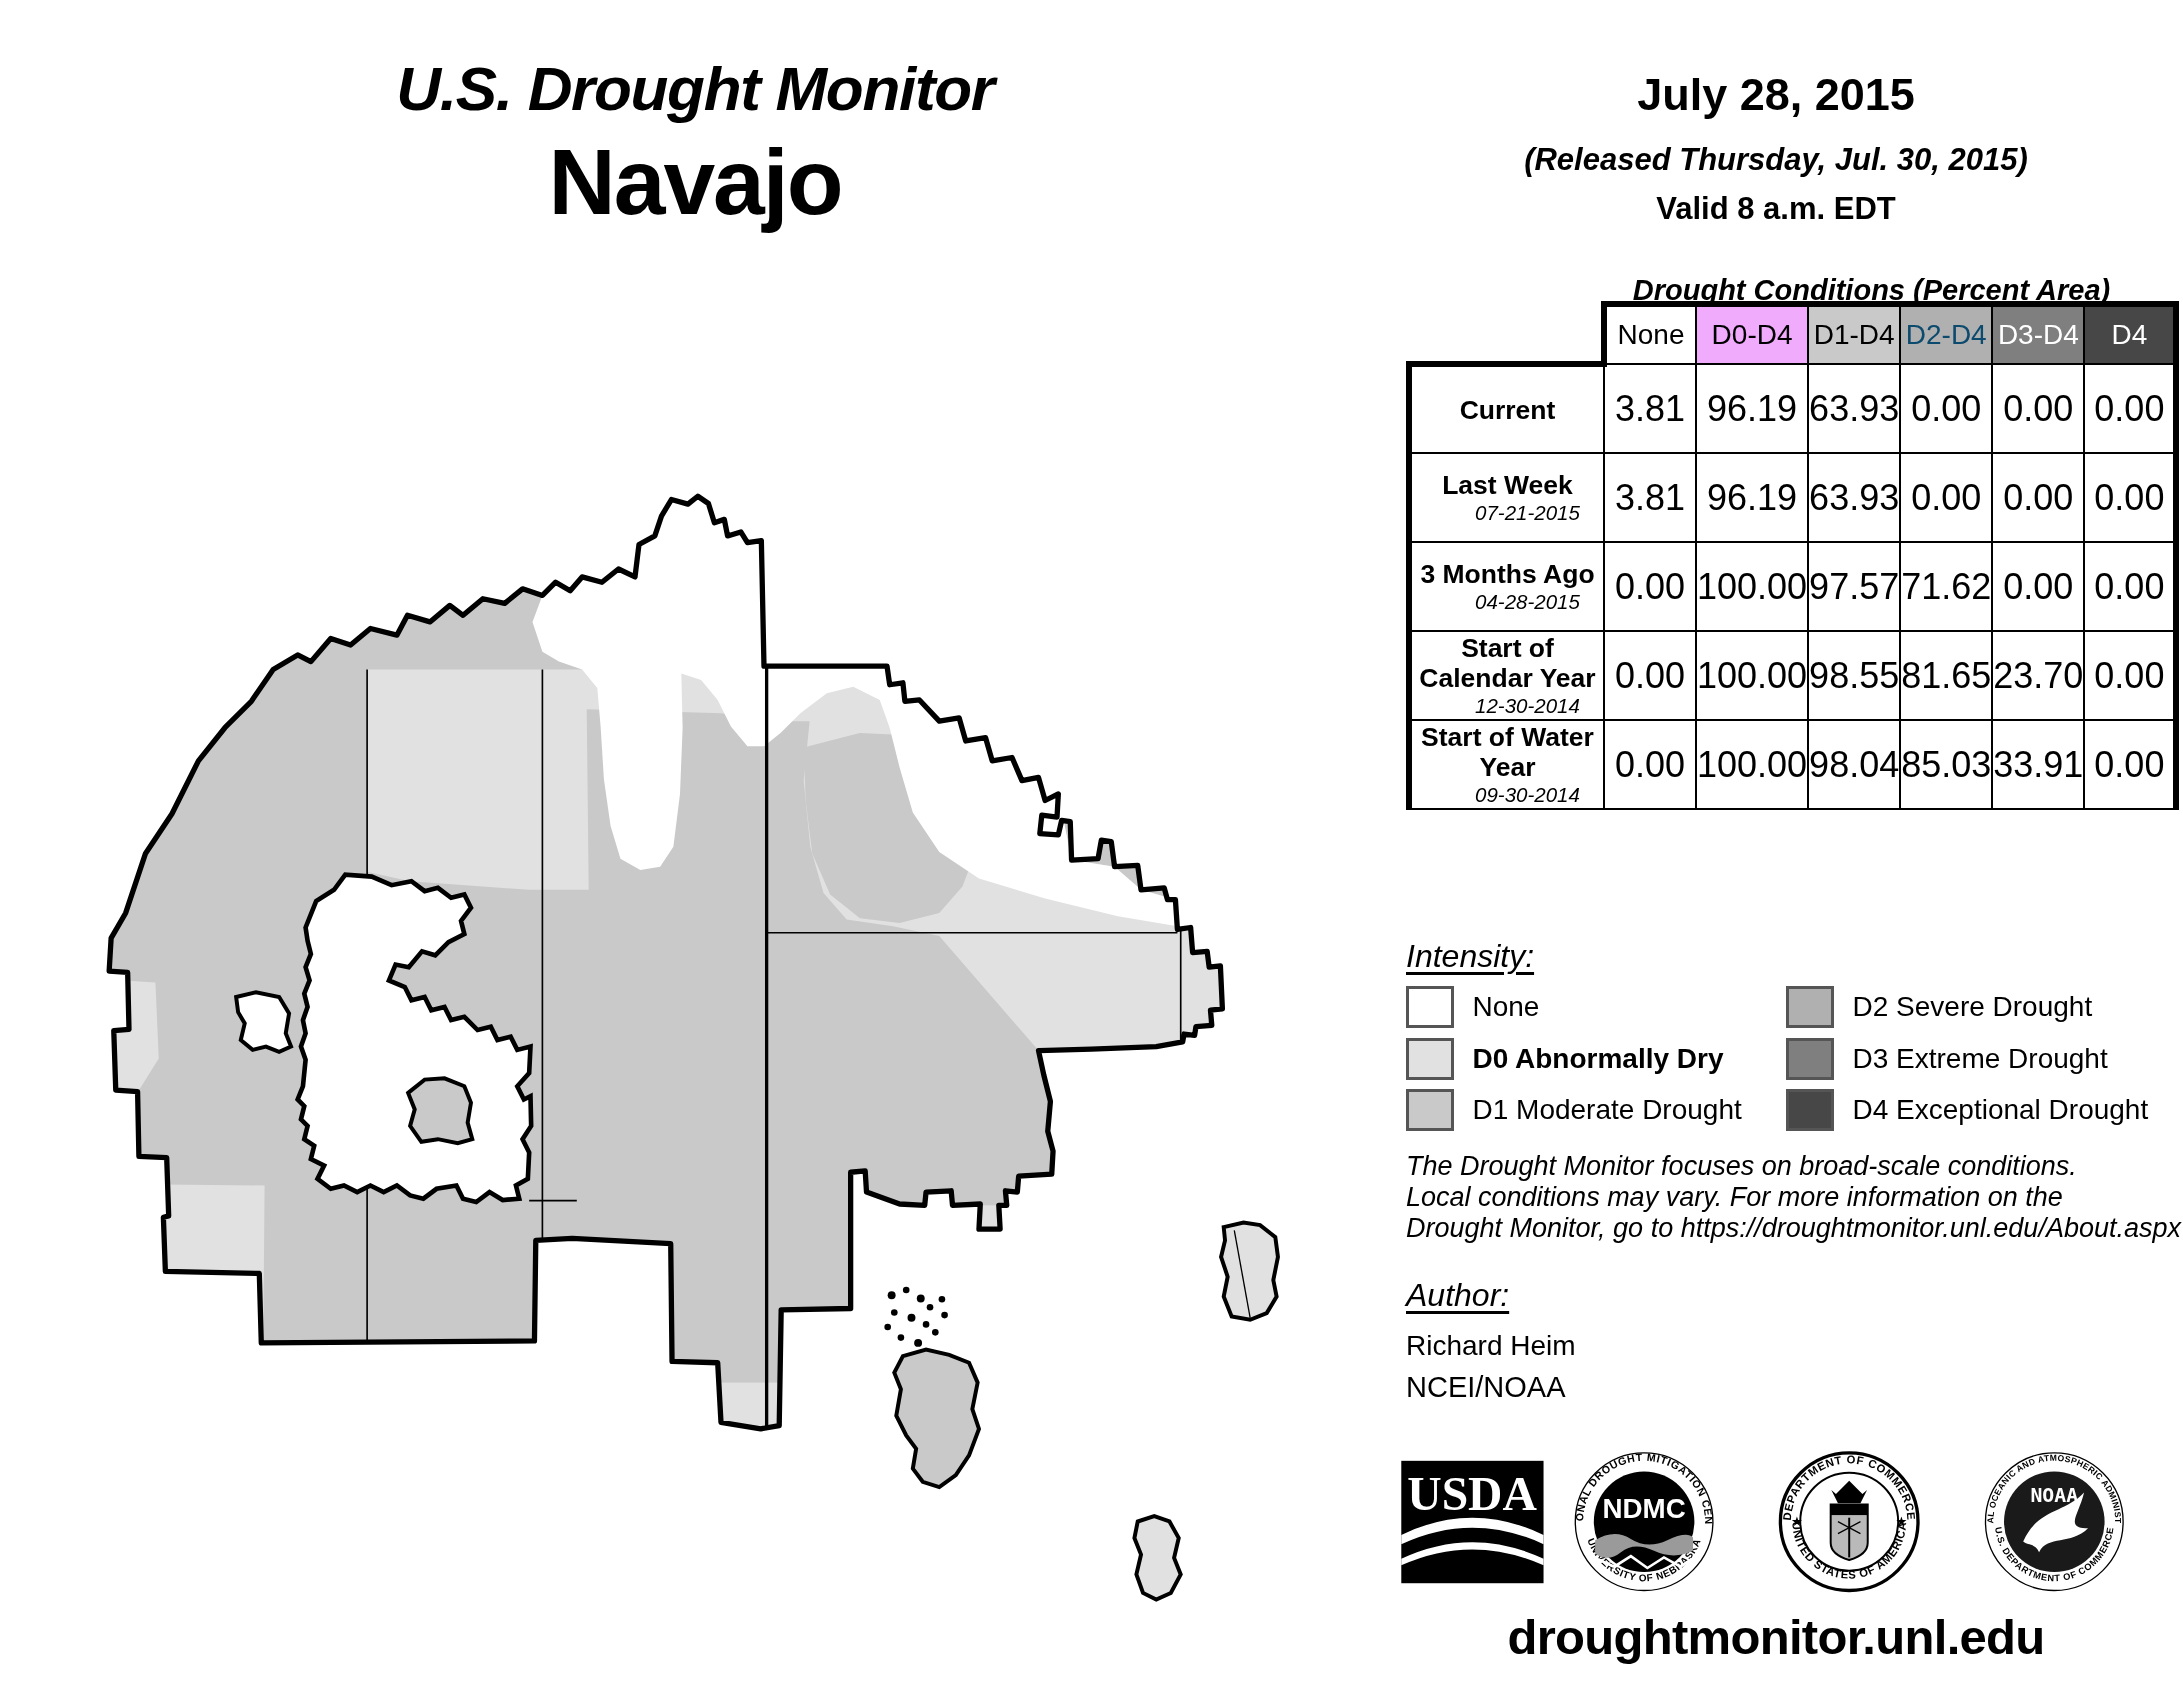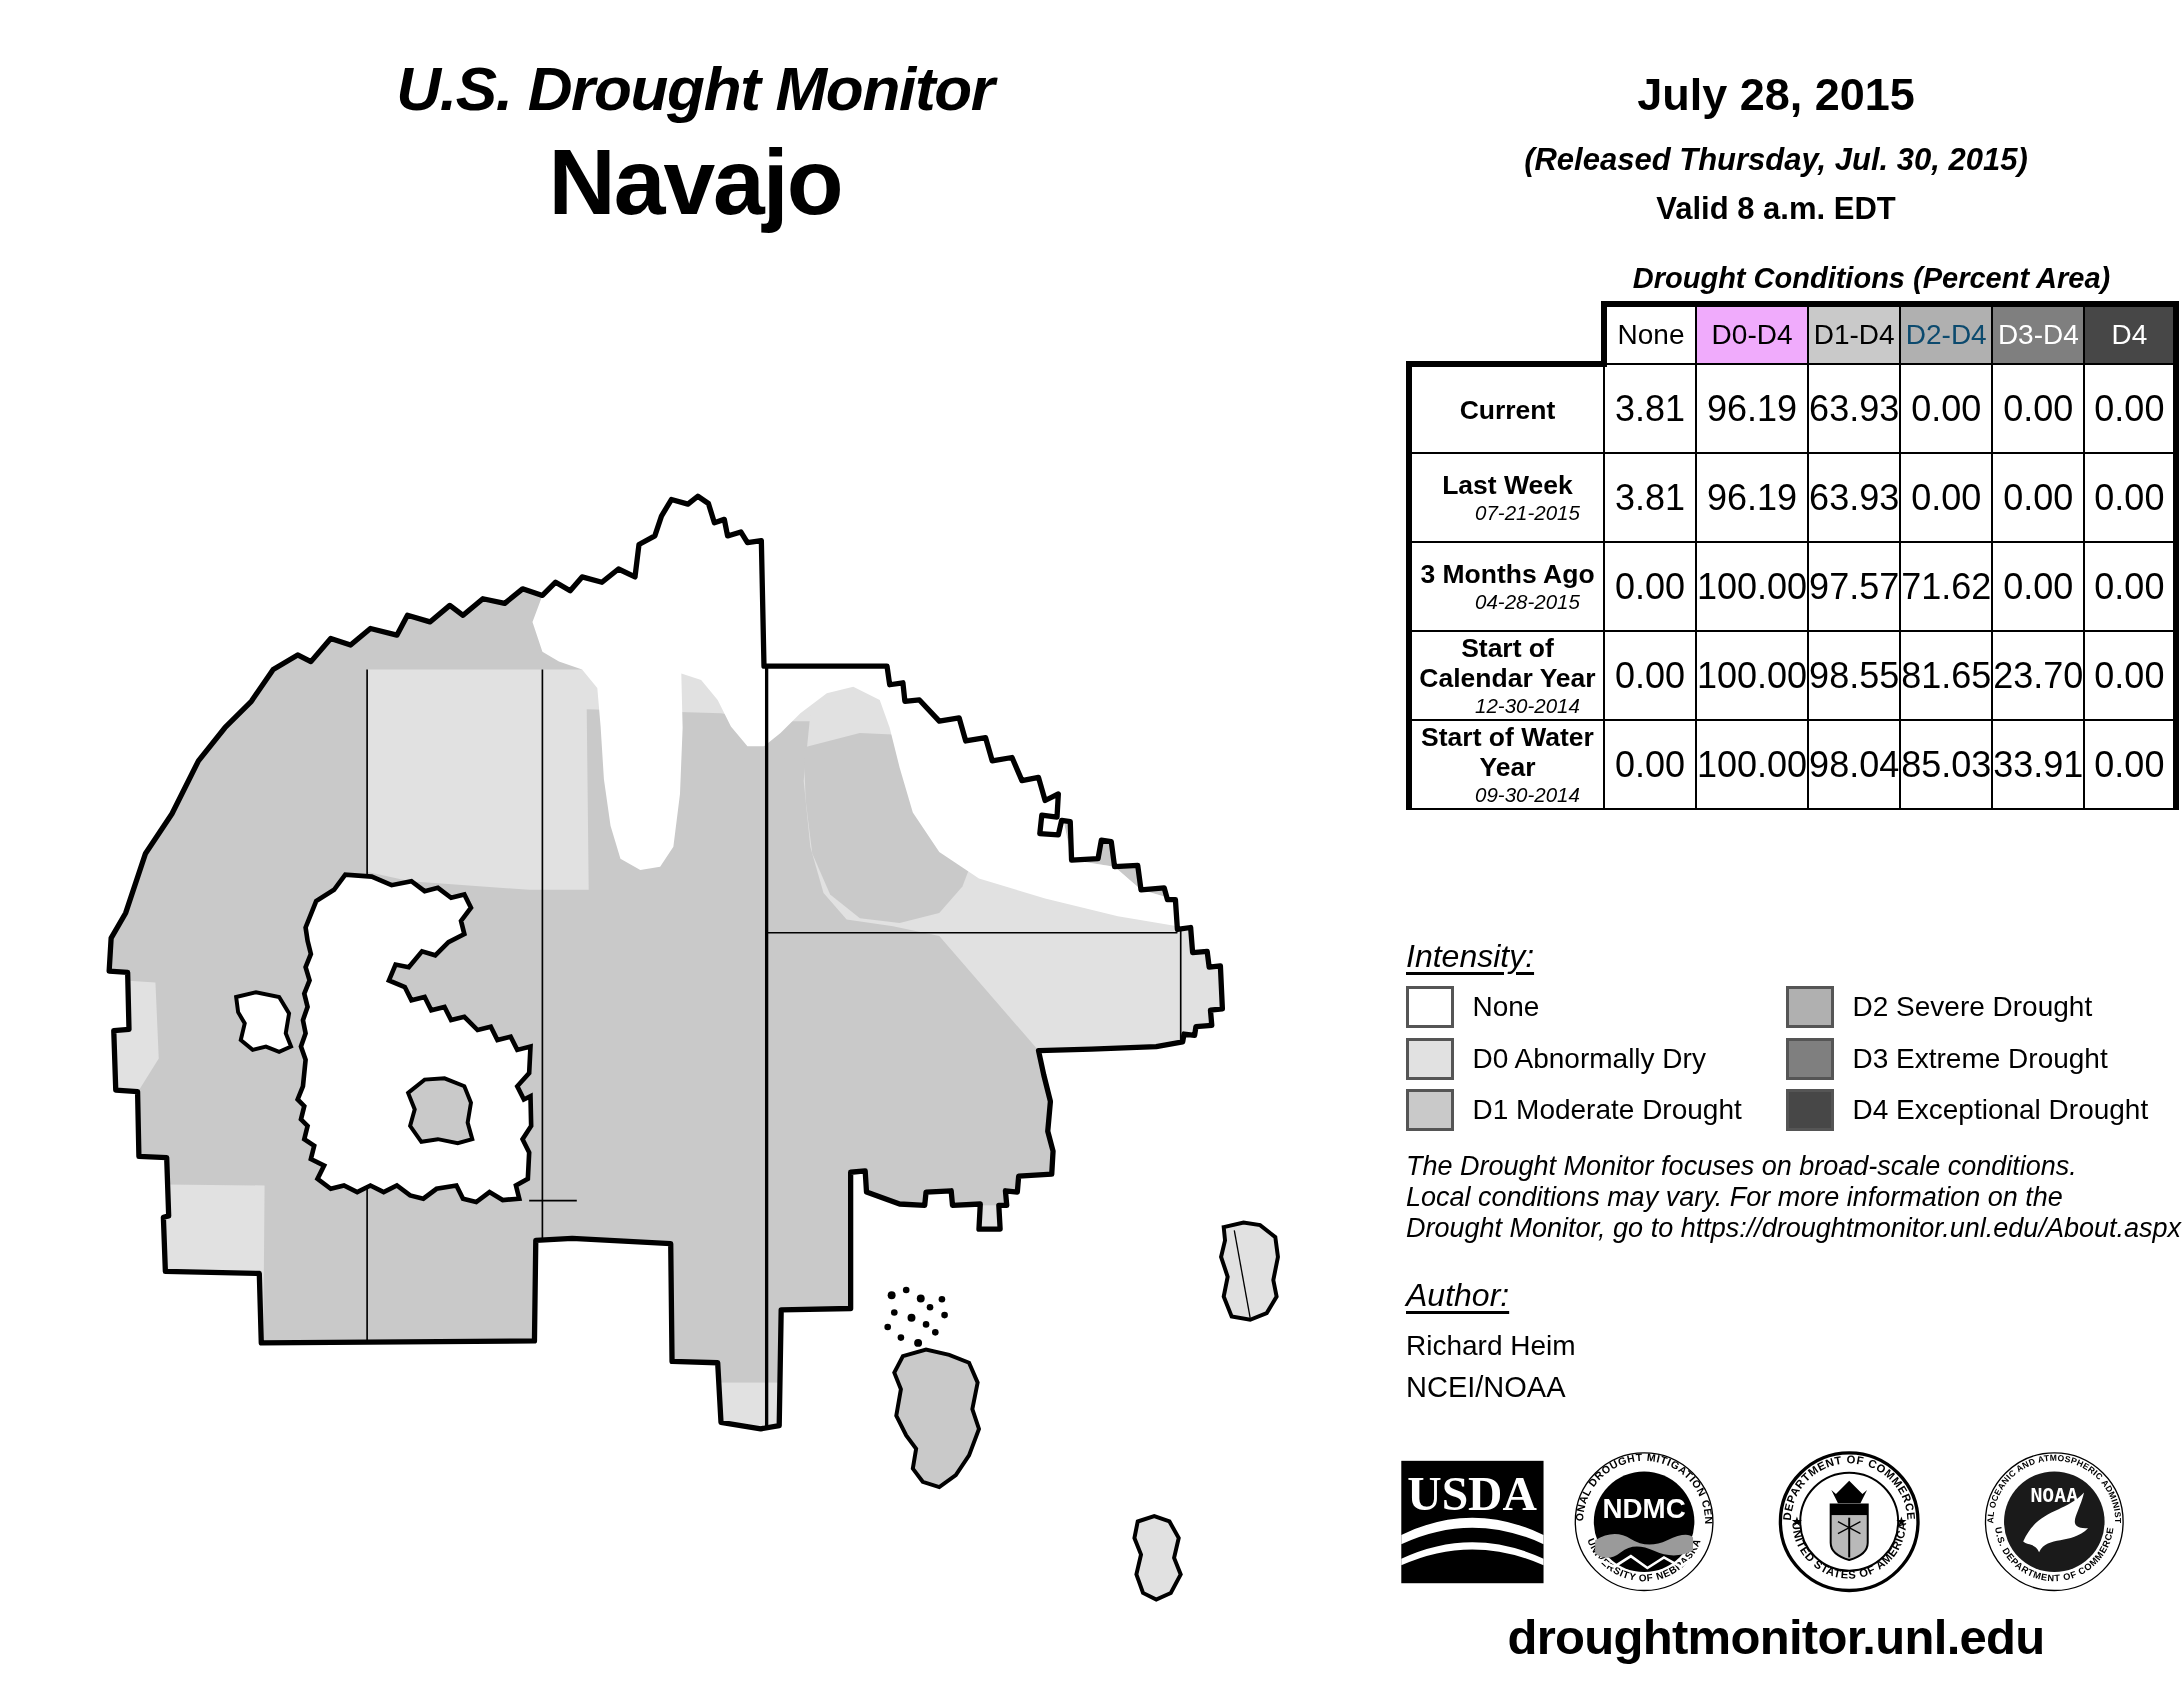--- a/index.html
+++ b/index.html
@@ -11,21 +11,21 @@
           font-size:62px;font-weight:bold;font-style:italic;letter-spacing:-1.3px;}
   .title2{left:232px;top:129px;width:926px;text-align:center;
           font-size:93px;font-weight:bold;letter-spacing:-2px;}
   .dateline{left:1422px;top:69px;width:708px;text-align:center;
           font-size:45px;font-weight:bold;}
   .released{left:1422px;top:142px;width:708px;text-align:center;
           font-size:31px;font-weight:bold;font-style:italic;}
   .valid{left:1422px;top:191px;width:708px;text-align:center;
           font-size:31px;font-weight:bold;}
   
-  .tcaption{left:1601px;top:262px;width:541px;text-align:center;
+  .tcaption{left:1601px;top:274px;width:541px;text-align:center;
             font-size:29px;font-style:italic;font-weight:600;}
   table.dm{position:absolute;left:1406px;top:301px;border-collapse:collapse;table-layout:fixed;}
   table.dm td,table.dm th{border:2.6px solid #000;text-align:center;vertical-align:middle;padding:0;}
   table.dm th{width:88px;height:56px;font-size:28px;font-weight:normal;border-top-width:6px;}
   table.dm td.corner{border:none;background:#fff;width:191px;}
   table.dm th.hfirst{border-left-width:6px;}
   table.dm th.hlast{border-right-width:6px;}
   table.dm td.v{width:88px;height:87px;font-size:36px;}
   table.dm td.vlast{border-right-width:6px;}
   table.dm td.rl{width:191px;border-left-width:6px;}
@@ -198,21 +198,21 @@
       <td class="v vlast">0.00</td>
     </tr>
   </tbody>
     </table>
 
   <div class="abs ihead">Intensity:</div>
   <div class="lrow" style="left:1406px;top:987px;">
     <div class="sw sw-none"></div>
     <div class="ltext">None</div>
   </div>
-  <div class="lrow" style="left:1406px;top:1039px;">
+  <div class="lrow" style="left:1406px;top:1039px;font-weight:bold;">
     <div class="sw sw-d0"></div>
     <div class="ltext">D0 Abnormally Dry</div>
   </div>
   <div class="lrow" style="left:1406px;top:1090px;">
     <div class="sw sw-d1"></div>
     <div class="ltext">D1 Moderate Drought</div>
   </div>
   <div class="lrow" style="left:1786px;top:987px;">
     <div class="sw sw-d2"></div>
     <div class="ltext">D2 Severe Drought</div>

